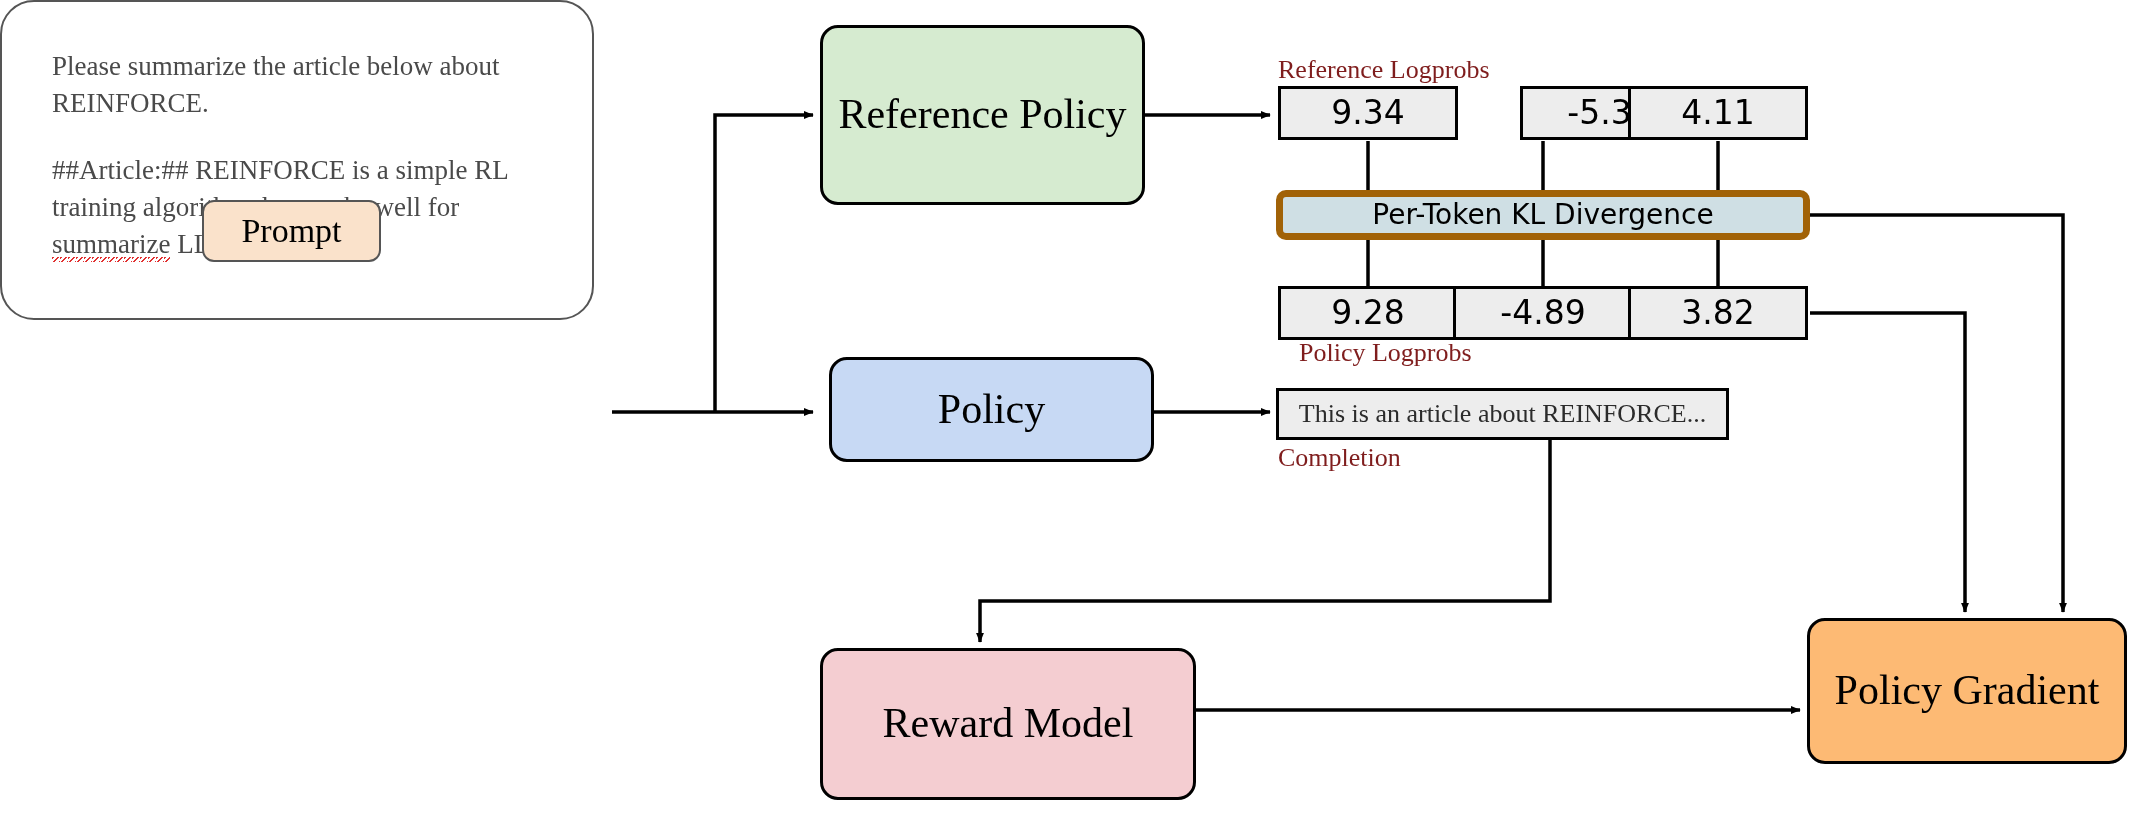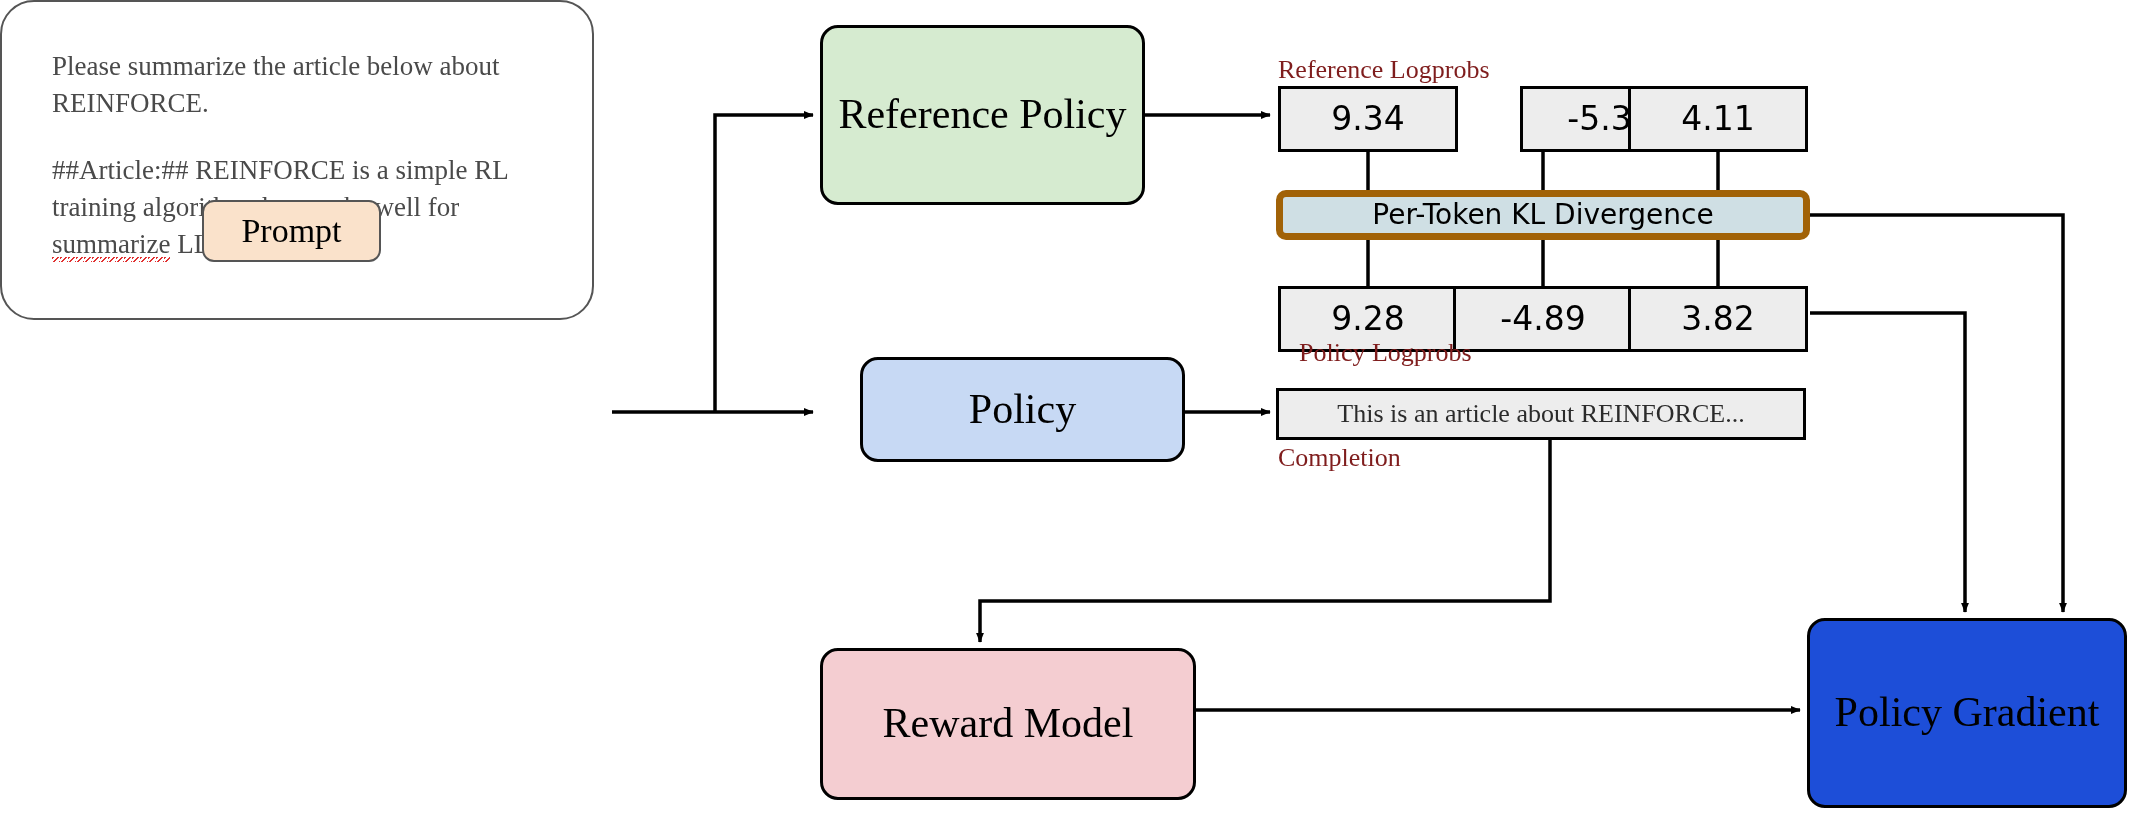--- a/index.html
+++ b/index.html
@@ -92,51 +92,51 @@
   .model-box {
     border: 3px solid #000000;
     border-radius: 18px;
     font-size: 42px;
   }
   .ref-policy {
     left: 820px; top: 25px; width: 325px; height: 180px;
     background: #d6ebd0;
   }
   .policy {
-    left: 860px; top: 357px; width: 325px; height: 105px;
+    left: 829px; top: 357px; width: 325px; height: 105px;
     background: #c7d9f4;
   }
   .reward-model {
     left: 820px; top: 648px; width: 376px; height: 152px;
     background: #f4cdd1;
   }
   .policy-gradient {
-    left: 1807px; top: 618px; width: 320px; height: 190px;
-    background: #1d4ed8;
+    left: 1807px; top: 618px; width: 320px; height: 146px;
+    background: #fdba74;
     text-align: center;
   }
 
   
   .token-cell {
     border: 3px solid #000000;
     background: #ededed;
     font-size: 33px;
     font-family: "DejaVu Sans", sans-serif;
-    height: 66px;
+    height: 54px;
   }
   .kl-box {
     left: 1276px; top: 190px; width: 534px; height: 50px;
     border: 7px solid #a16207;
     border-radius: 10px;
     background: #cfdfe4;
     font-size: 28px;
     font-family: "DejaVu Sans", sans-serif;
   }
   .completion-box {
-    left: 1276px; top: 388px; width: 530px; height: 52px;
+    left: 1276px; top: 388px; width: 453px; height: 52px;
     border: 3px solid #000000;
     background: #ededed;
     font-size: 26px;
     font-family: "Liberation Serif", serif;
     color: #2b2b2b;
   }
 
   
   .caption {
     position: absolute;

